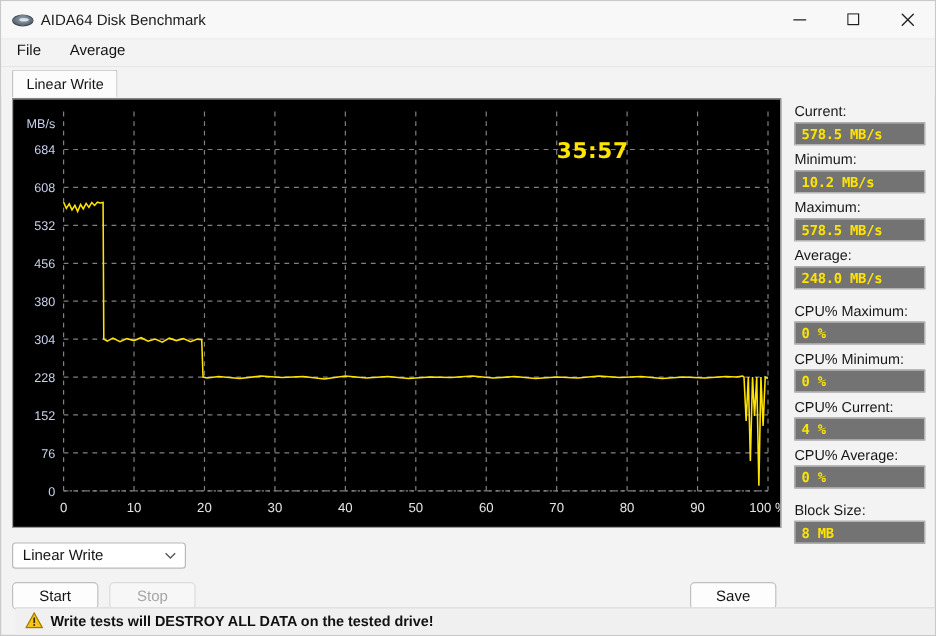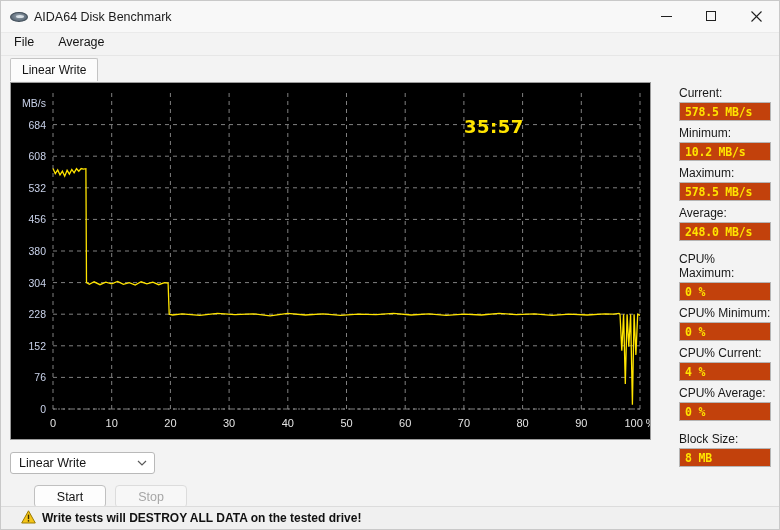--- a/index.html
+++ b/index.html
@@ -55,41 +55,41 @@
   
   .controls{padding:12px 0 0 0;}
   .row1{display:flex;align-items:center;gap:7px;}
   .combo{height:22px;background:#fff;border:1px solid #b9b9b9;border-radius:3px;
     display:flex;align-items:center;padding:0 4px 0 8px;box-sizing:border-box;
     font-size:12.5px;color:#141414;}
   .combo .txt{flex:1;white-space:nowrap;overflow:hidden;}
   .combo .chev{width:16px;display:flex;align-items:center;justify-content:center;color:#555;}
   #type-combo{width:145px;}
   #drive-combo{width:288px;}
-  .row2{display:flex;align-items:center;margin-top:11px;margin-left:24px;}
+  .row2{display:flex;align-items:center;margin-top:11px;}
   .btn{height:23px;min-width:72px;background:#fdfdfd;border:1px solid #c0c0c0;
     border-radius:4px;font-size:12.5px;color:#141414;display:flex;
     align-items:center;justify-content:center;box-sizing:border-box;}
   .btn.disabled{color:#a6a6a6;background:#f7f7f7;border-color:#dcdcdc;}
   .gap8{width:9px;}
   .spacer{flex:1;}
 
   
-  .rightcol{flex:1;padding:6px 8px 0 6px;box-sizing:border-box;margin-left:17px;}
+  .rightcol{flex:1;padding:6px 8px 0 6px;box-sizing:border-box;}
   .stat{margin-bottom:5px;}
   .stat .lbl{font-size:12px;color:#181818;margin-bottom:2px;line-height:14px;}
-  .stat .val{height:19px;background:#c2410c;border:1px solid #b5b5b5;
+  .stat .val{height:19px;background:#737373;border:1px solid #b5b5b5;
     color:#ffe400;font-weight:bold;font-size:11.5px;display:flex;align-items:center;
     padding-left:5px;box-sizing:border-box;
     font-family:"DejaVu Sans Mono","Liberation Mono",monospace;letter-spacing:-.2px;}
   .stat.spaced{margin-top:11px;}
 
   
-  .warning{height:22px;display:flex;align-items:center;gap:6px;padding-left:20px;
-    background:#f0f0f0;border-top:1px solid #dcdcdc;flex:none;}
+  .warning{height:22px;display:flex;align-items:center;gap:6px;padding-left:8px;
+    background:#f0f0f0;border-top:1px solid #dcdcdc;flex:none;margin-left:12px;}
   .warning .txt{font-size:12px;font-weight:bold;color:#111;}
 </style>
 </head>
 <body>
 
 <div class="window">
 
   <div class="titlebar">
     <div class="app-icon">
         <div class="disc"></div>
@@ -188,20 +188,21 @@
                   <polyline points="1,1 5,5 9,1" fill="none" stroke="#5a5a5a" stroke-width="1.2"></polyline>
                 </svg>
             </div>
           </div>
         </div>
         <div class="row2">
           <div class="btn">Start</div>
           <div class="gap8"></div>
           <div class="btn disabled">Stop</div>
           <div class="spacer"></div>
+          <div class="btn">Save</div>
           <div class="gap8"></div>
         </div>
       </div>
     </div>
 
     <div class="rightcol" id="stats-panel">
         <div class="stat">
           <div class="lbl">Current:</div>
           <div class="val">578.5 MB/s</div>
         </div>

